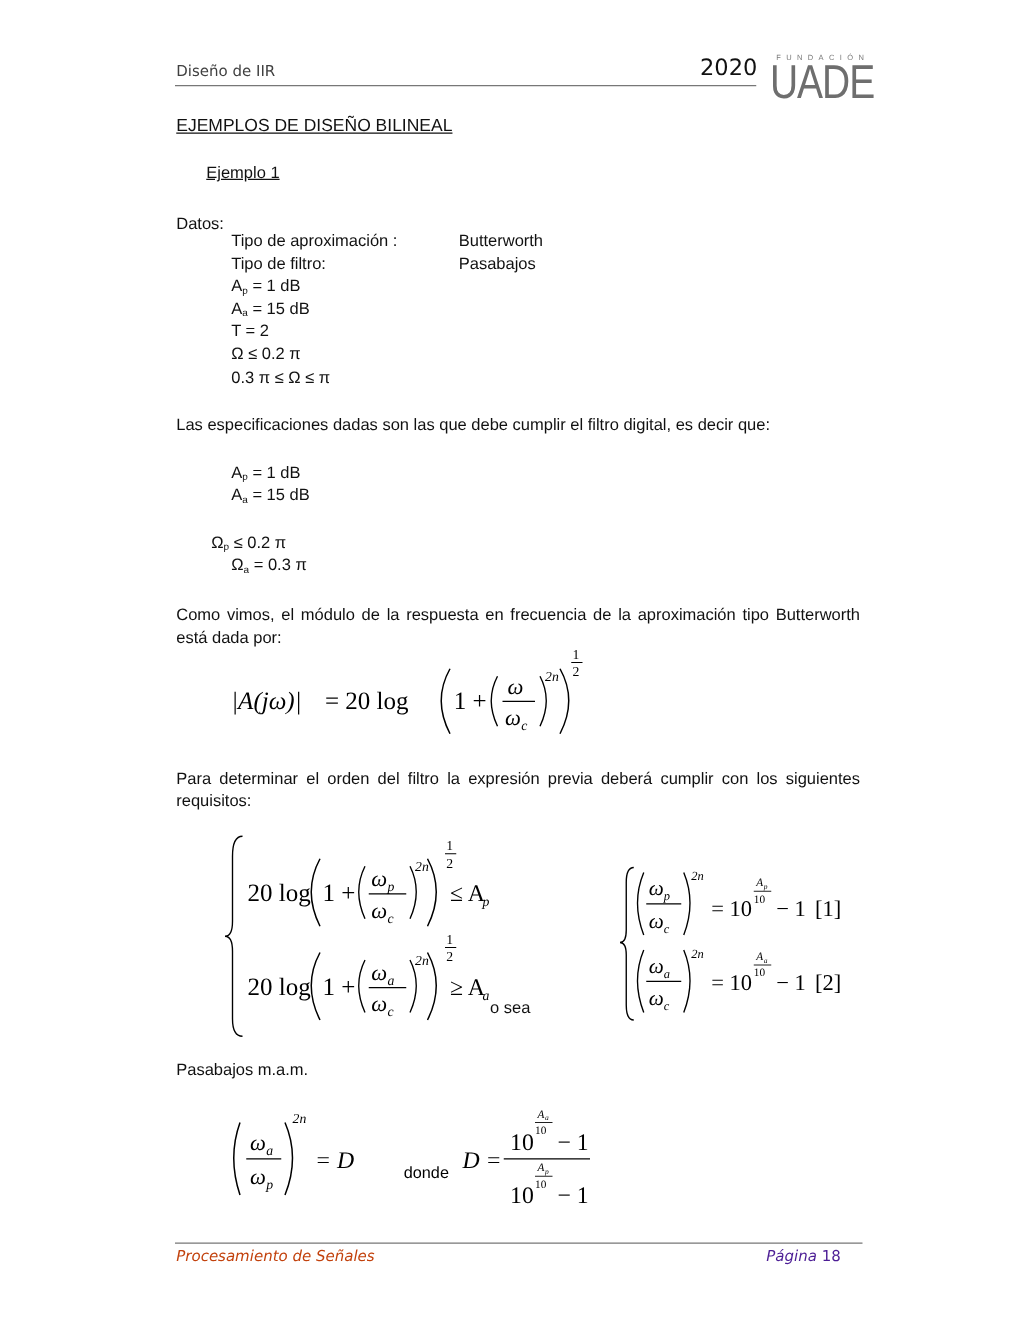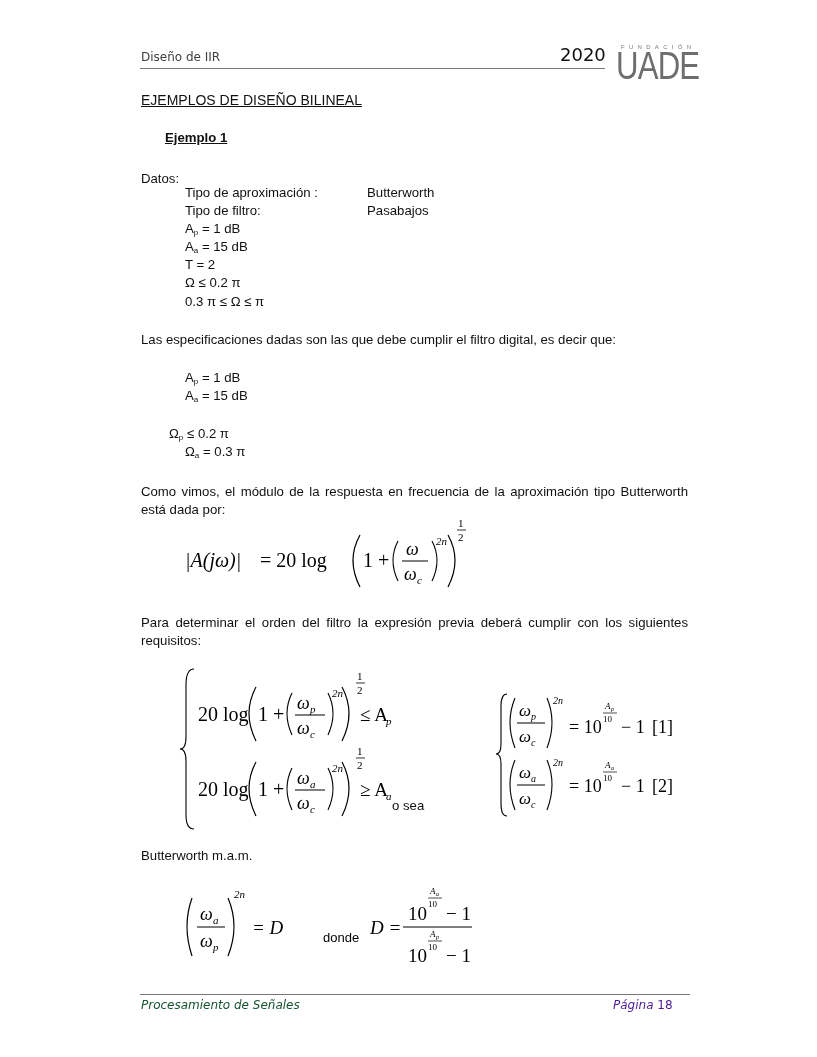--- a/index.html
+++ b/index.html
@@ -7,28 +7,28 @@
          font-family: "DejaVu Sans", sans-serif; color: #000; }
   .abs { position: absolute; }
   .hdr-title { left: 141px; top: 50px; font-size: 12px; color: #404040; }
   .hdr-year { left: 560px; top: 44px; font-size: 18px; color: #111; }
   .hdr-line { left: 140px; top: 68px; width: 465px; height: 1px; background: #777; }
   .logo-top { left: 621px; top: 44px; font-size: 6px; letter-spacing: 4.3px; color: #7a7a7a; font-family: "Liberation Sans", sans-serif; }
   .logo-main { left: 616px; top: 46px; font-size: 38px; color: #6e6e6e; font-family: "Liberation Sans", sans-serif; transform: scaleX(0.82); transform-origin: left top; letter-spacing: -1px; line-height: 40px; }
 
   .body { font-family: "Liberation Sans", sans-serif; font-size: 13.2px; color: #111; }
   .u { text-decoration: underline; }
-  .b { font-weight: bold; padding-left: 24px; }
+  .b { font-weight: normal; padding-left: 24px; }
   .sub { font-size: 8px; vertical-align: -2px; }
 
   .line { position: absolute; white-space: nowrap; }
   .justify { position: absolute; left: 141px; width: 547px; text-align: justify; line-height: 18px; }
 
   .footer-line { left: 140px; top: 994px; width: 550px; height: 1px; background: #777; }
-  .footer-left { left: 141px; top: 998px; font-size: 12px; font-style: italic; color: #14532d; }
+  .footer-left { left: 141px; top: 998px; font-size: 12px; font-style: italic; color: #c2410c; }
   .footer-right { left: 613px; top: 998px; font-size: 12px; color: #4c1d95; }
 
   svg text { font-family: "Liberation Serif", serif; }
 </style>
 </head>
 <body>
 
 <div class="abs hdr-title">Diseño de IIR</div>
 <div class="abs hdr-year">2020</div>
 <div class="abs hdr-line"></div>
@@ -157,21 +157,21 @@
       <text x="74" y="102" font-size="18">= 10</text>
       <text x="110" y="78" font-size="9" font-style="italic">A</text>
       <text x="116" y="80" font-size="6" font-style="italic">a</text>
       <line x1="108" y1="82" x2="122" y2="82" stroke="#000" stroke-width="0.7"></line>
       <text x="108" y="91" font-size="9">10</text>
       <text x="126" y="102" font-size="18">− 1</text>
       <text x="157" y="102" font-size="18">[2]</text>
     </g>
   </svg>
 
-  <div class="line" style="left:141px; top:848px;">Butterworth m.a.m.</div>
+  <div class="line" style="left:141px; top:848px;">Pasabajos m.a.m.</div>
 
   <svg class="abs" style="left:170px; top:880px;" width="320" height="90">
     <path d="M22,18 Q12,46 22,76" stroke="#000" fill="none" stroke-width="1.2"></path>
     <text x="30" y="40" font-size="18" font-style="italic">ω</text>
     <text x="43" y="44" font-size="11" font-style="italic">a</text>
     <line x1="27" y1="47" x2="55" y2="47" stroke="#000" stroke-width="1"></line>
     <text x="30" y="67" font-size="18" font-style="italic">ω</text>
     <text x="43" y="71" font-size="11" font-style="italic">p</text>
     <path d="M58,18 Q70,46 58,76" stroke="#000" fill="none" stroke-width="1.2"></path>
     <text x="64" y="18" font-size="11" font-style="italic">2n</text>

